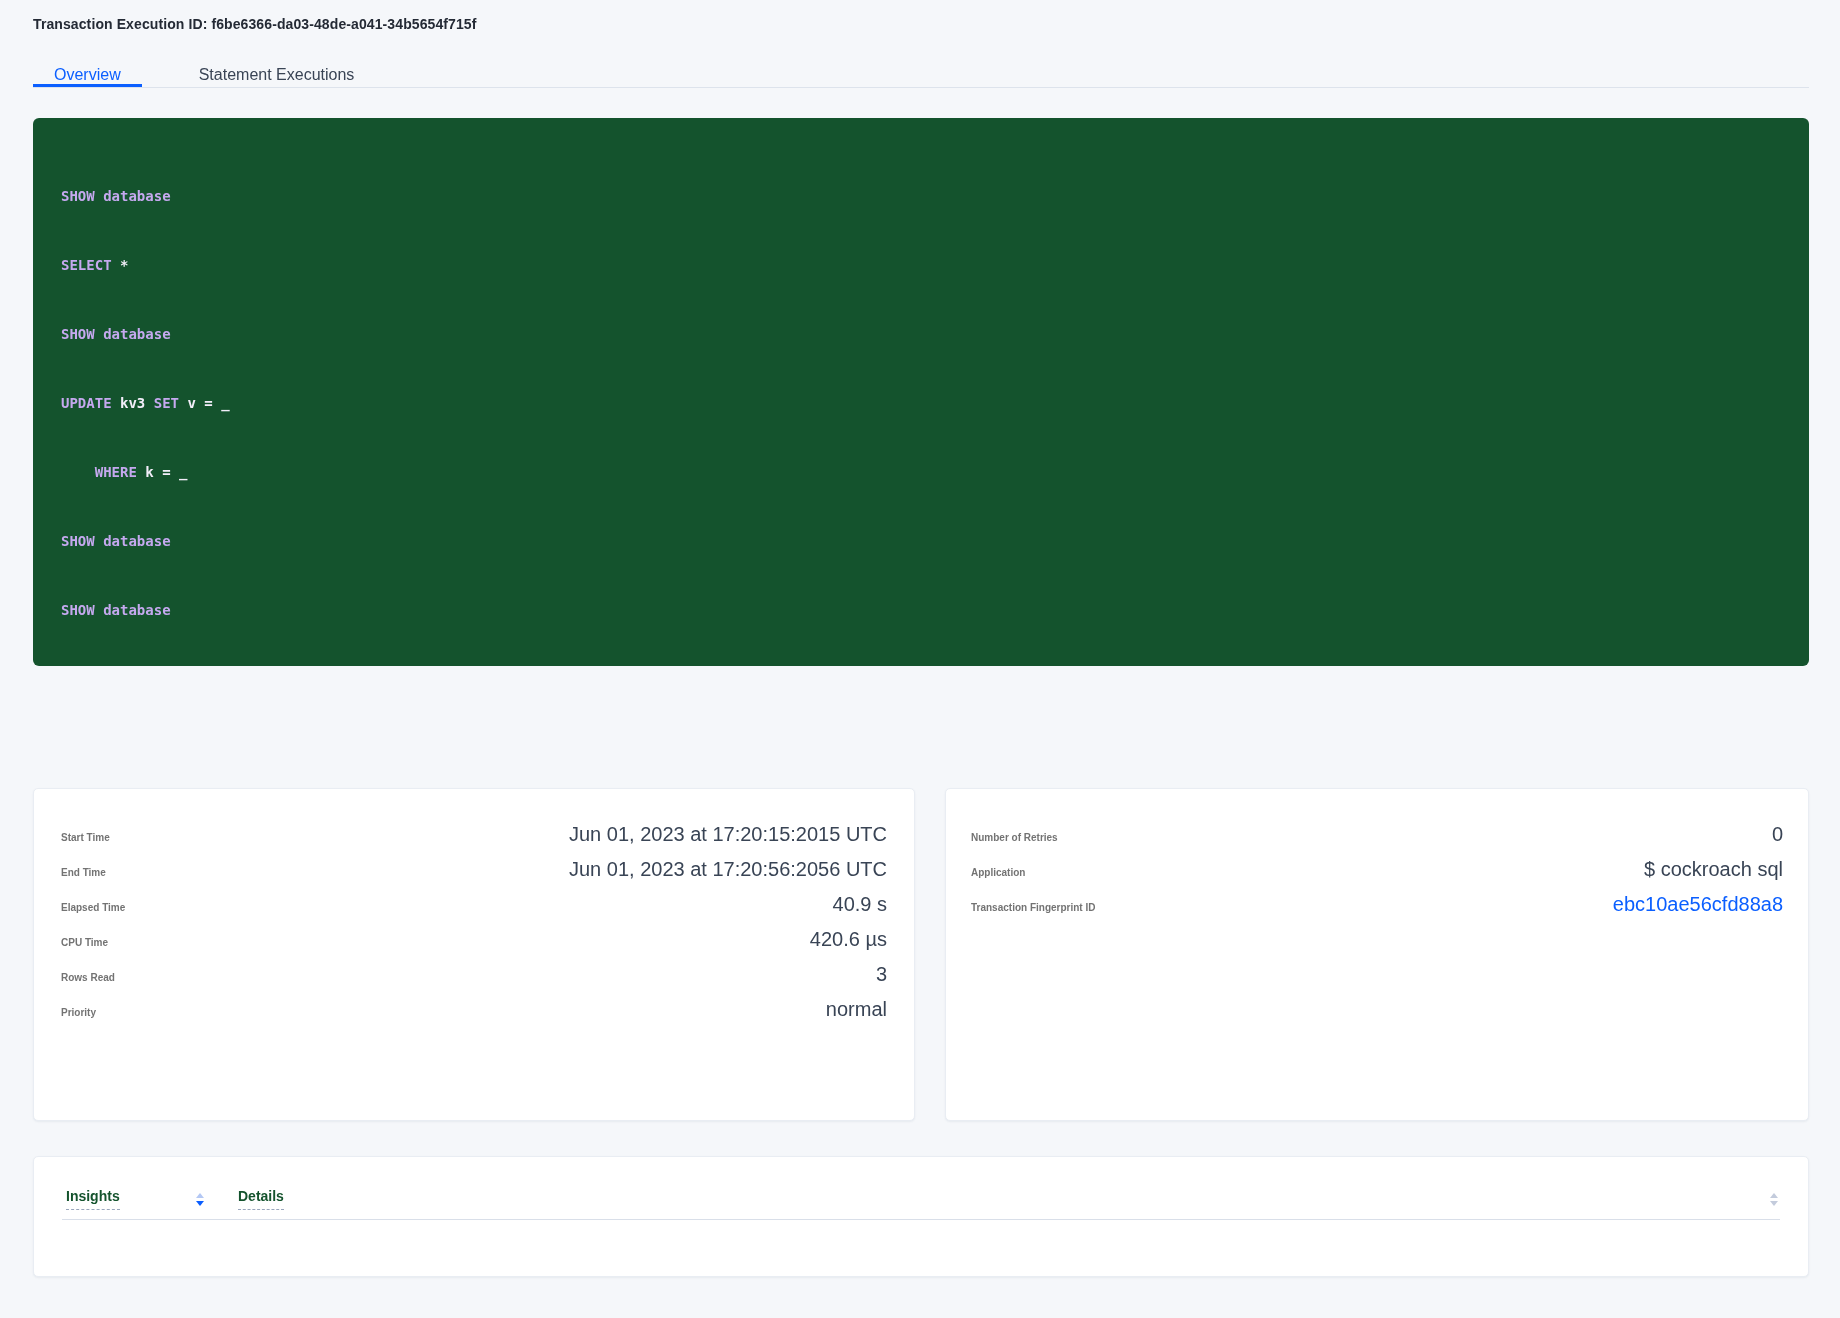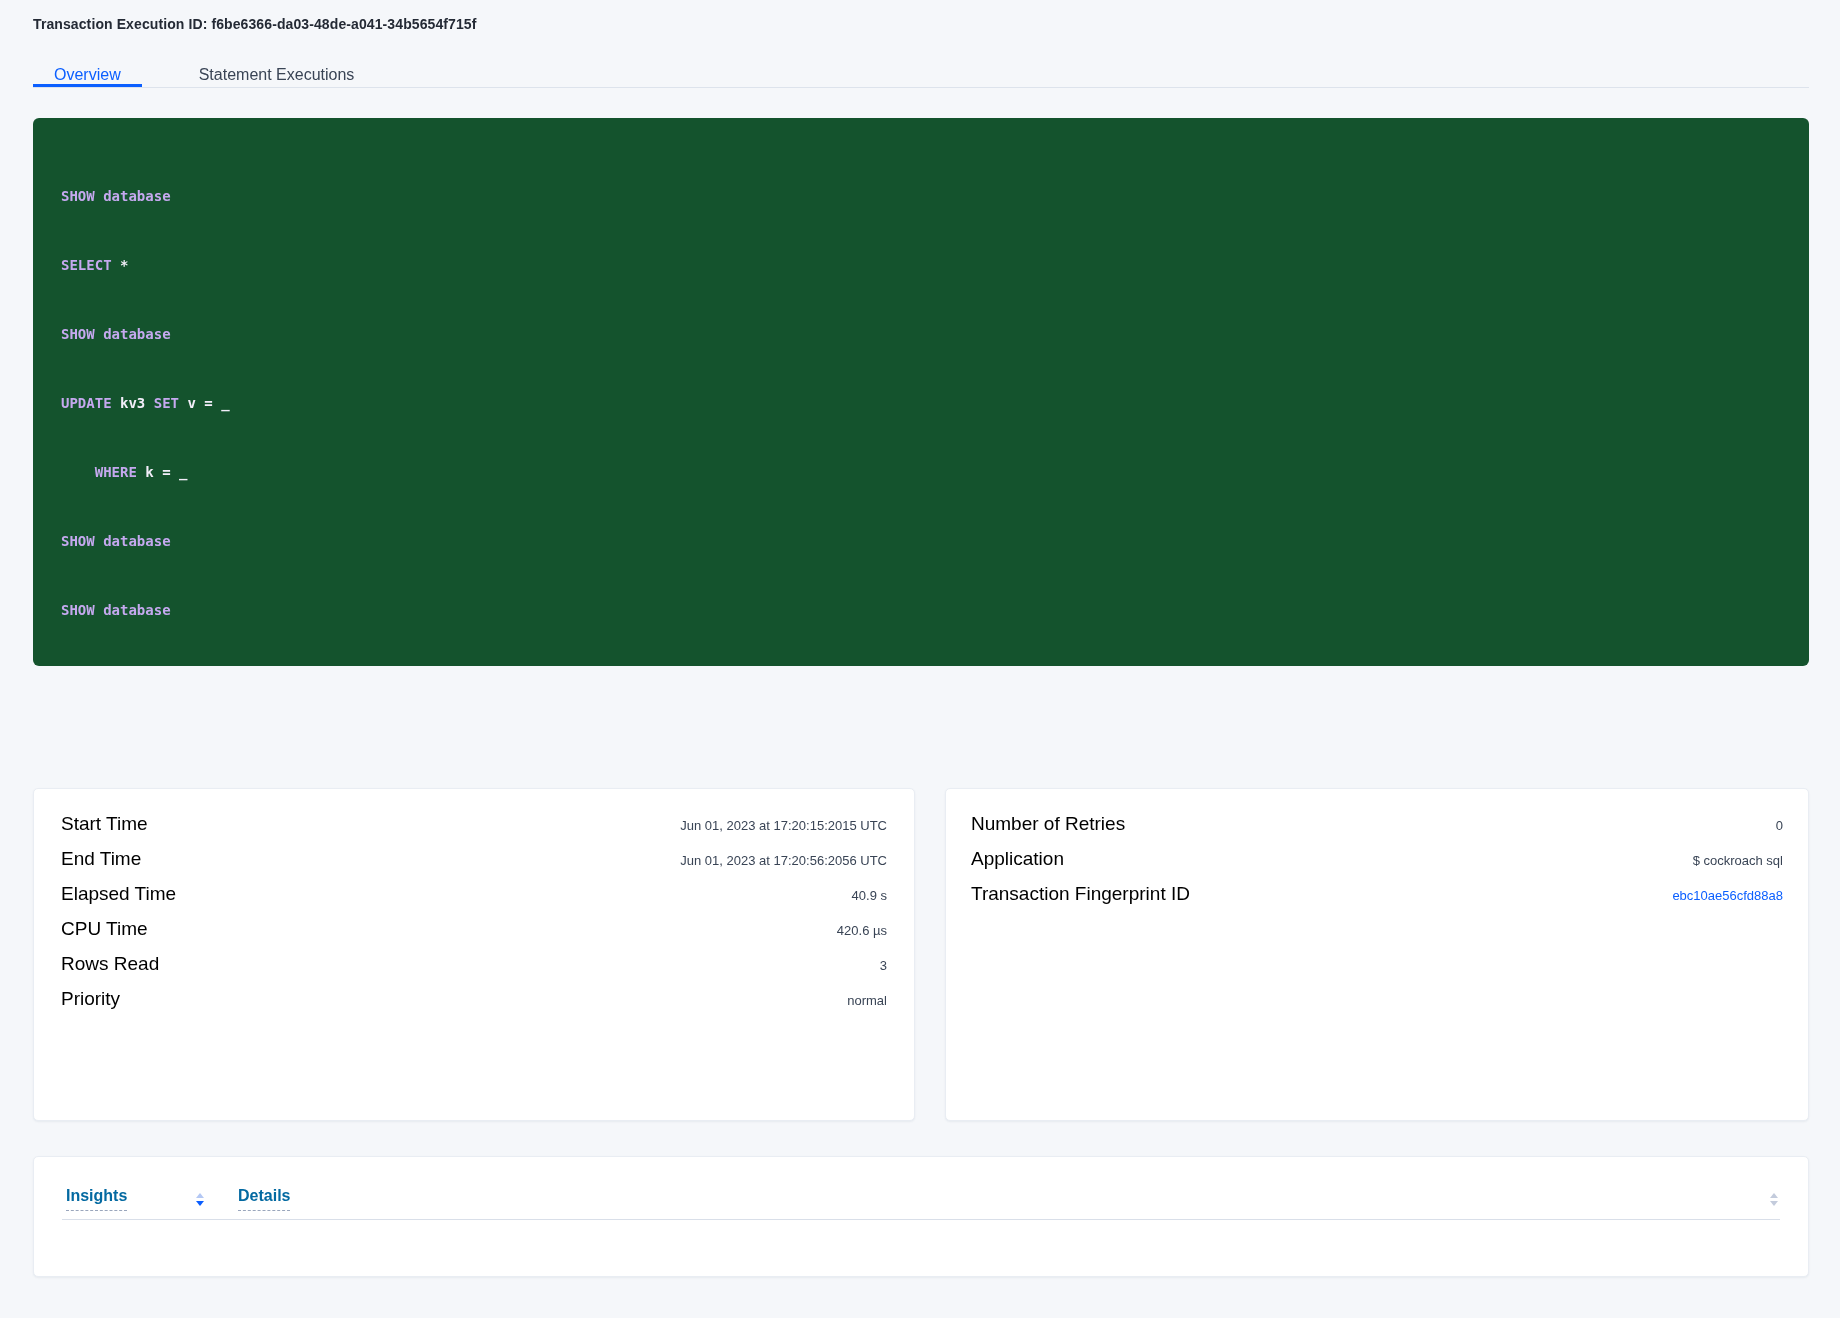--- a/index.html
+++ b/index.html
@@ -64,31 +64,31 @@
     margin-bottom: 35px;
   }
   .summary-card { width: 882px; height: 333px; padding: 24px 27px; }
   .session-card { flex: 1; height: 333px; padding: 24px 25px; }
   .kv-row {
     display: flex;
     justify-content: space-between;
     align-items: baseline;
     height: 35px;
   }
-  .kv-label { font-size: 19px; font-weight: normal; color: #000000; }
-  .kv-value { font-size: 13px; color: #394455; }
+  .kv-label { font-size: 10px; font-weight: bold; color: #737373; }
+  .kv-value { font-size: 20px; color: #394455; margin-top: 10px; }
   .link { color: #0b5fff; text-decoration: none; cursor: pointer; }
 
   
   .insights-card { margin-bottom: 42px; padding-bottom: 22px; }
   .col-head-label {
     display: inline-block;
-    font-size: 16px;
+    font-size: 14px;
     font-weight: bold;
-    color: #0369a1;
+    color: #14532d;
     border-bottom: 1px dashed #9aa6bc;
     padding-bottom: 5px;
     cursor: pointer;
   }
   .sort-icon { display: inline-flex; flex-direction: column; gap: 3px; cursor: pointer; }
   .sort-icon .tri-up {
     width: 0; height: 0;
     border-left: 4.5px solid transparent; border-right: 4.5px solid transparent;
     border-bottom: 5.5px solid #c3cbdc;
   }

